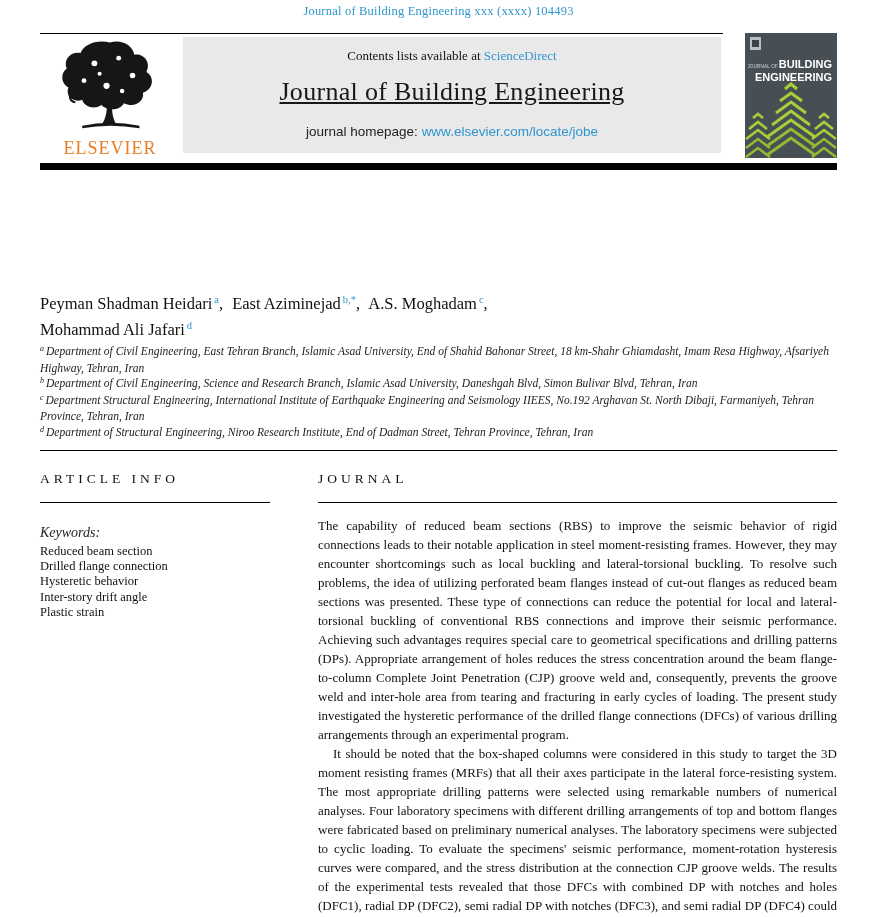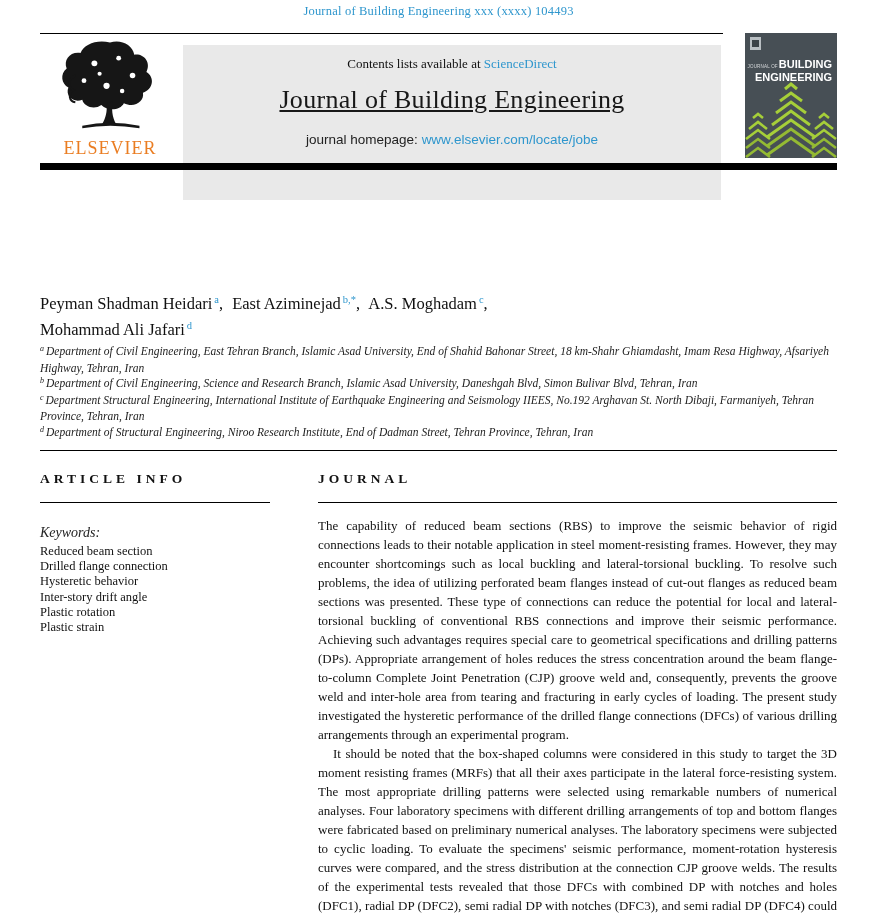--- a/index.html
+++ b/index.html
@@ -16,22 +16,22 @@
   .rule-top { position:absolute; left:40px; top:33px; width:683px; height:1px; background:#000; }
 
   
   .logo-block { position:absolute; left:40px; top:37px; width:140px; height:123px; text-align:center; }
   .logo-tree { display:block; margin:0 auto; }
   .elsevier-word {
     position:absolute; bottom:1px; left:0; width:100%;
     font-size:18px; color:#ea7d22; letter-spacing:1px; font-weight:normal;
   }
   .banner {
-    position:absolute; left:183px; top:37px; width:538px; height:155px;
-    background:#e9e9e9; text-align:center;margin-top:8px;
+    position:absolute; left:183px; top:37px; width:538px; height:116px;
+    background:#e9e9e9; text-align:center;
   }
   .contents-line { margin-top:11px; font-size:13px; color:#111; }
   .banner-title { margin-top:13px; font-size:26px; color:#181818; letter-spacing:.3px;text-decoration:underline; }
   .homepage-line { margin-top:17px; font-size:13.5px; color:#222; font-family:"Liberation Sans", sans-serif; }
   .blue-link { color:#2e96cd; cursor:pointer; text-decoration:none; }
 
   
   .cover {
     position:absolute; left:745px; top:33px; width:92px; height:125px;
     background:#474f55; overflow:hidden;
@@ -61,21 +61,21 @@
   .affiliations {
     position:absolute; left:40px; top:344px; width:798px;
     font-size:11.5px; font-style:italic; line-height:15.5px; color:#222;
   }
   .affiliations .sup { font-size:8px; position:relative; top:-4px; margin-right:2px; }
   .rule-mid { position:absolute; left:40px; top:450px; width:797px; height:1px; background:#000; }
 
   
   .col-left  { position:absolute; left:40px;  top:471px; width:230px; }
   .col-right { position:absolute; left:318px; top:471px; width:519px; }
-  .sec-heading { margin:0; font-size:13.5px; font-weight:bold; letter-spacing:4px; color:#111; }
+  .sec-heading { margin:0; font-size:13.5px; font-weight:normal; letter-spacing:4px; color:#111; }
   .sec-rule { margin-top:15px; height:1px; background:#000; width:100%; }
   .kw-label { margin-top:22px; font-style:italic; font-size:14px; color:#222; }
   .kw-list { margin:3px 0 0 0; padding:0; list-style:none; font-size:12.5px; line-height:15.2px; color:#111; }
   .abstract-body { margin-top:13px; font-size:13px; line-height:19px; text-align:justify; color:#111; }
   .abstract-body p { margin:0; }
   .abstract-body p + p { text-indent:15px; }
 </style>
 </head>
 <body>
 
@@ -169,21 +169,20 @@
 
   <div class="col-left">
     <h2 class="sec-heading">ARTICLE INFO</h2>
     <div class="sec-rule"></div>
     <div class="kw-label">Keywords:</div>
     <ul class="kw-list">
       <li>Reduced beam section</li>
       <li>Drilled flange connection</li>
       <li>Hysteretic behavior</li>
       <li>Inter-story drift angle</li>
-      <li>Plastic rotation</li>
       <li>Plastic strain</li>
     </ul>
   </div>
 
   <div class="col-right">
     <h2 class="sec-heading">JOURNAL</h2>
     <div class="sec-rule"></div>
     <div class="abstract-body">
       <p>The capability of reduced beam sections (RBS) to improve the seismic behavior of rigid connections leads to their notable application in steel moment-resisting frames. However, they may encounter shortcomings such as local buckling and lateral-torsional buckling. To resolve such problems, the idea of utilizing perforated beam flanges instead of cut-out flanges as reduced beam sections was presented. These type of connections can reduce the potential for local and lateral-torsional buckling of conventional RBS connections and improve their seismic performance. Achieving such advantages requires special care to geometrical specifications and drilling patterns (DPs). Appropriate arrangement of holes reduces the stress concentration around the beam flange-to-column Complete Joint Penetration (CJP) groove weld and, consequently, prevents the groove weld and inter-hole area from tearing and fracturing in early cycles of loading. The present study investigated the hysteretic performance of the drilled flange connections (DFCs) of various drilling arrangements through an experimental program.</p>
       <p>It should be noted that the box-shaped columns were considered in this study to target the 3D moment resisting frames (MRFs) that all their axes participate in the lateral force-resisting system. The most appropriate drilling patterns were selected using remarkable numbers of numerical analyses. Four laboratory specimens with different drilling arrangements of top and bottom flanges were fabricated based on preliminary numerical analyses. The laboratory specimens were subjected to cyclic loading. To evaluate the specimens' seismic performance, moment-rotation hysteresis curves were compared, and the stress distribution at the connection CJP groove welds. The results of the experimental tests revealed that those DFCs with combined DP with notches and holes (DFC1), radial DP (DFC2), semi radial DP with notches (DFC3), and semi radial DP (DFC4) could increase the rotational capacity of the DFCs up to 50% of the required rotation of the special moment-resisting connections. Moreover, semi radial DP (DFC4) may increase the connection's rotational capacity up to 75% of the special moment-resisting connections. Also, Based on the analytical results, conventional RBS connections may increase the 0.04 radians</p>

